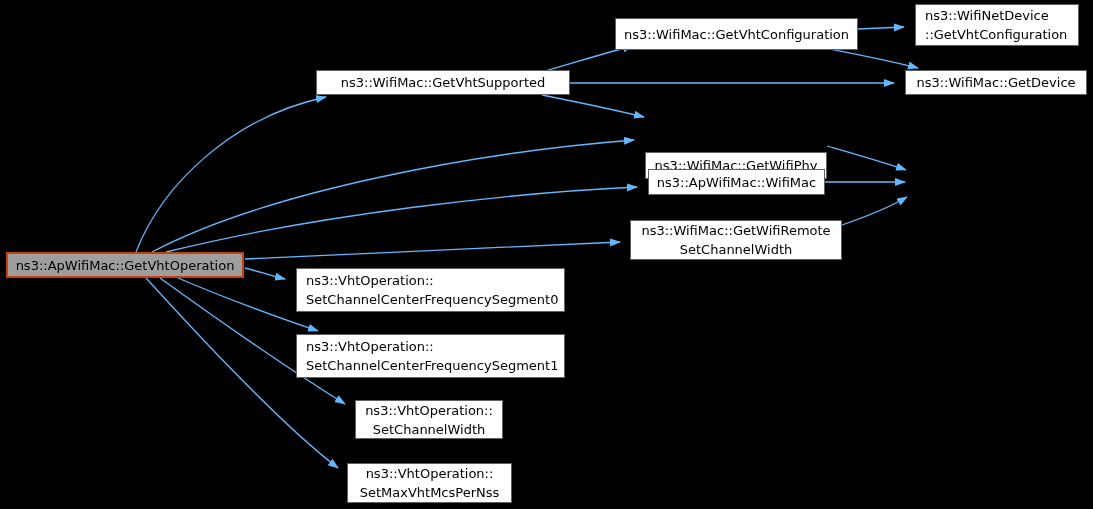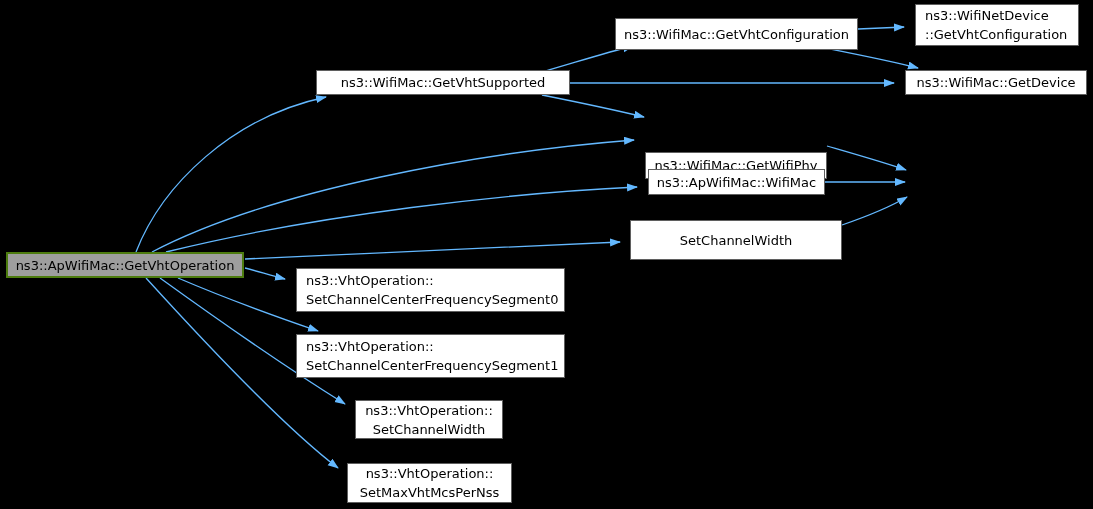--- a/index.html
+++ b/index.html
@@ -31,21 +31,21 @@
     line-height: 19px;
     display: flex;
     flex-direction: column;
     justify-content: center;
     align-items: center;
     white-space: nowrap;
     z-index: 2;
   }
   .node.focus {
     background: #9e9e9e;
-    border: 2px solid #4d7c0f;
+    border: 2px solid #c2410c;
     text-align: right;
   }
   .node.align-left {
     align-items: flex-start;
     padding-left: 9px;
   }
   .node span { display: block; }
 </style>
 </head>
 <body>
@@ -102,20 +102,21 @@
   <div class="node" style="left:645px; top:119px; width:182px; height:27px;margin-top:33px;">
     <span>ns3::WifiMac::GetWifiPhy</span>
   </div>
 
   <div class="node" style="left:648px; top:169px; width:177px; height:26px;">
     <span>ns3::ApWifiMac::WifiMac</span>
   </div>
 
 
   <div class="node" style="left:630px; top:220px; width:212px; height:40px;">
+    <span>ns3::WifiMac::GetWifiRemote</span>
     <span>SetChannelWidth</span>
   </div>
 
   <div class="node align-left" style="left:296px; top:268px; width:269px; height:44px;">
     <span>ns3::VhtOperation::</span>
     <span>SetChannelCenterFrequencySegment0</span>
   </div>
 
   <div class="node align-left" style="left:296px; top:334px; width:269px; height:44px;">
     <span>ns3::VhtOperation::</span>

